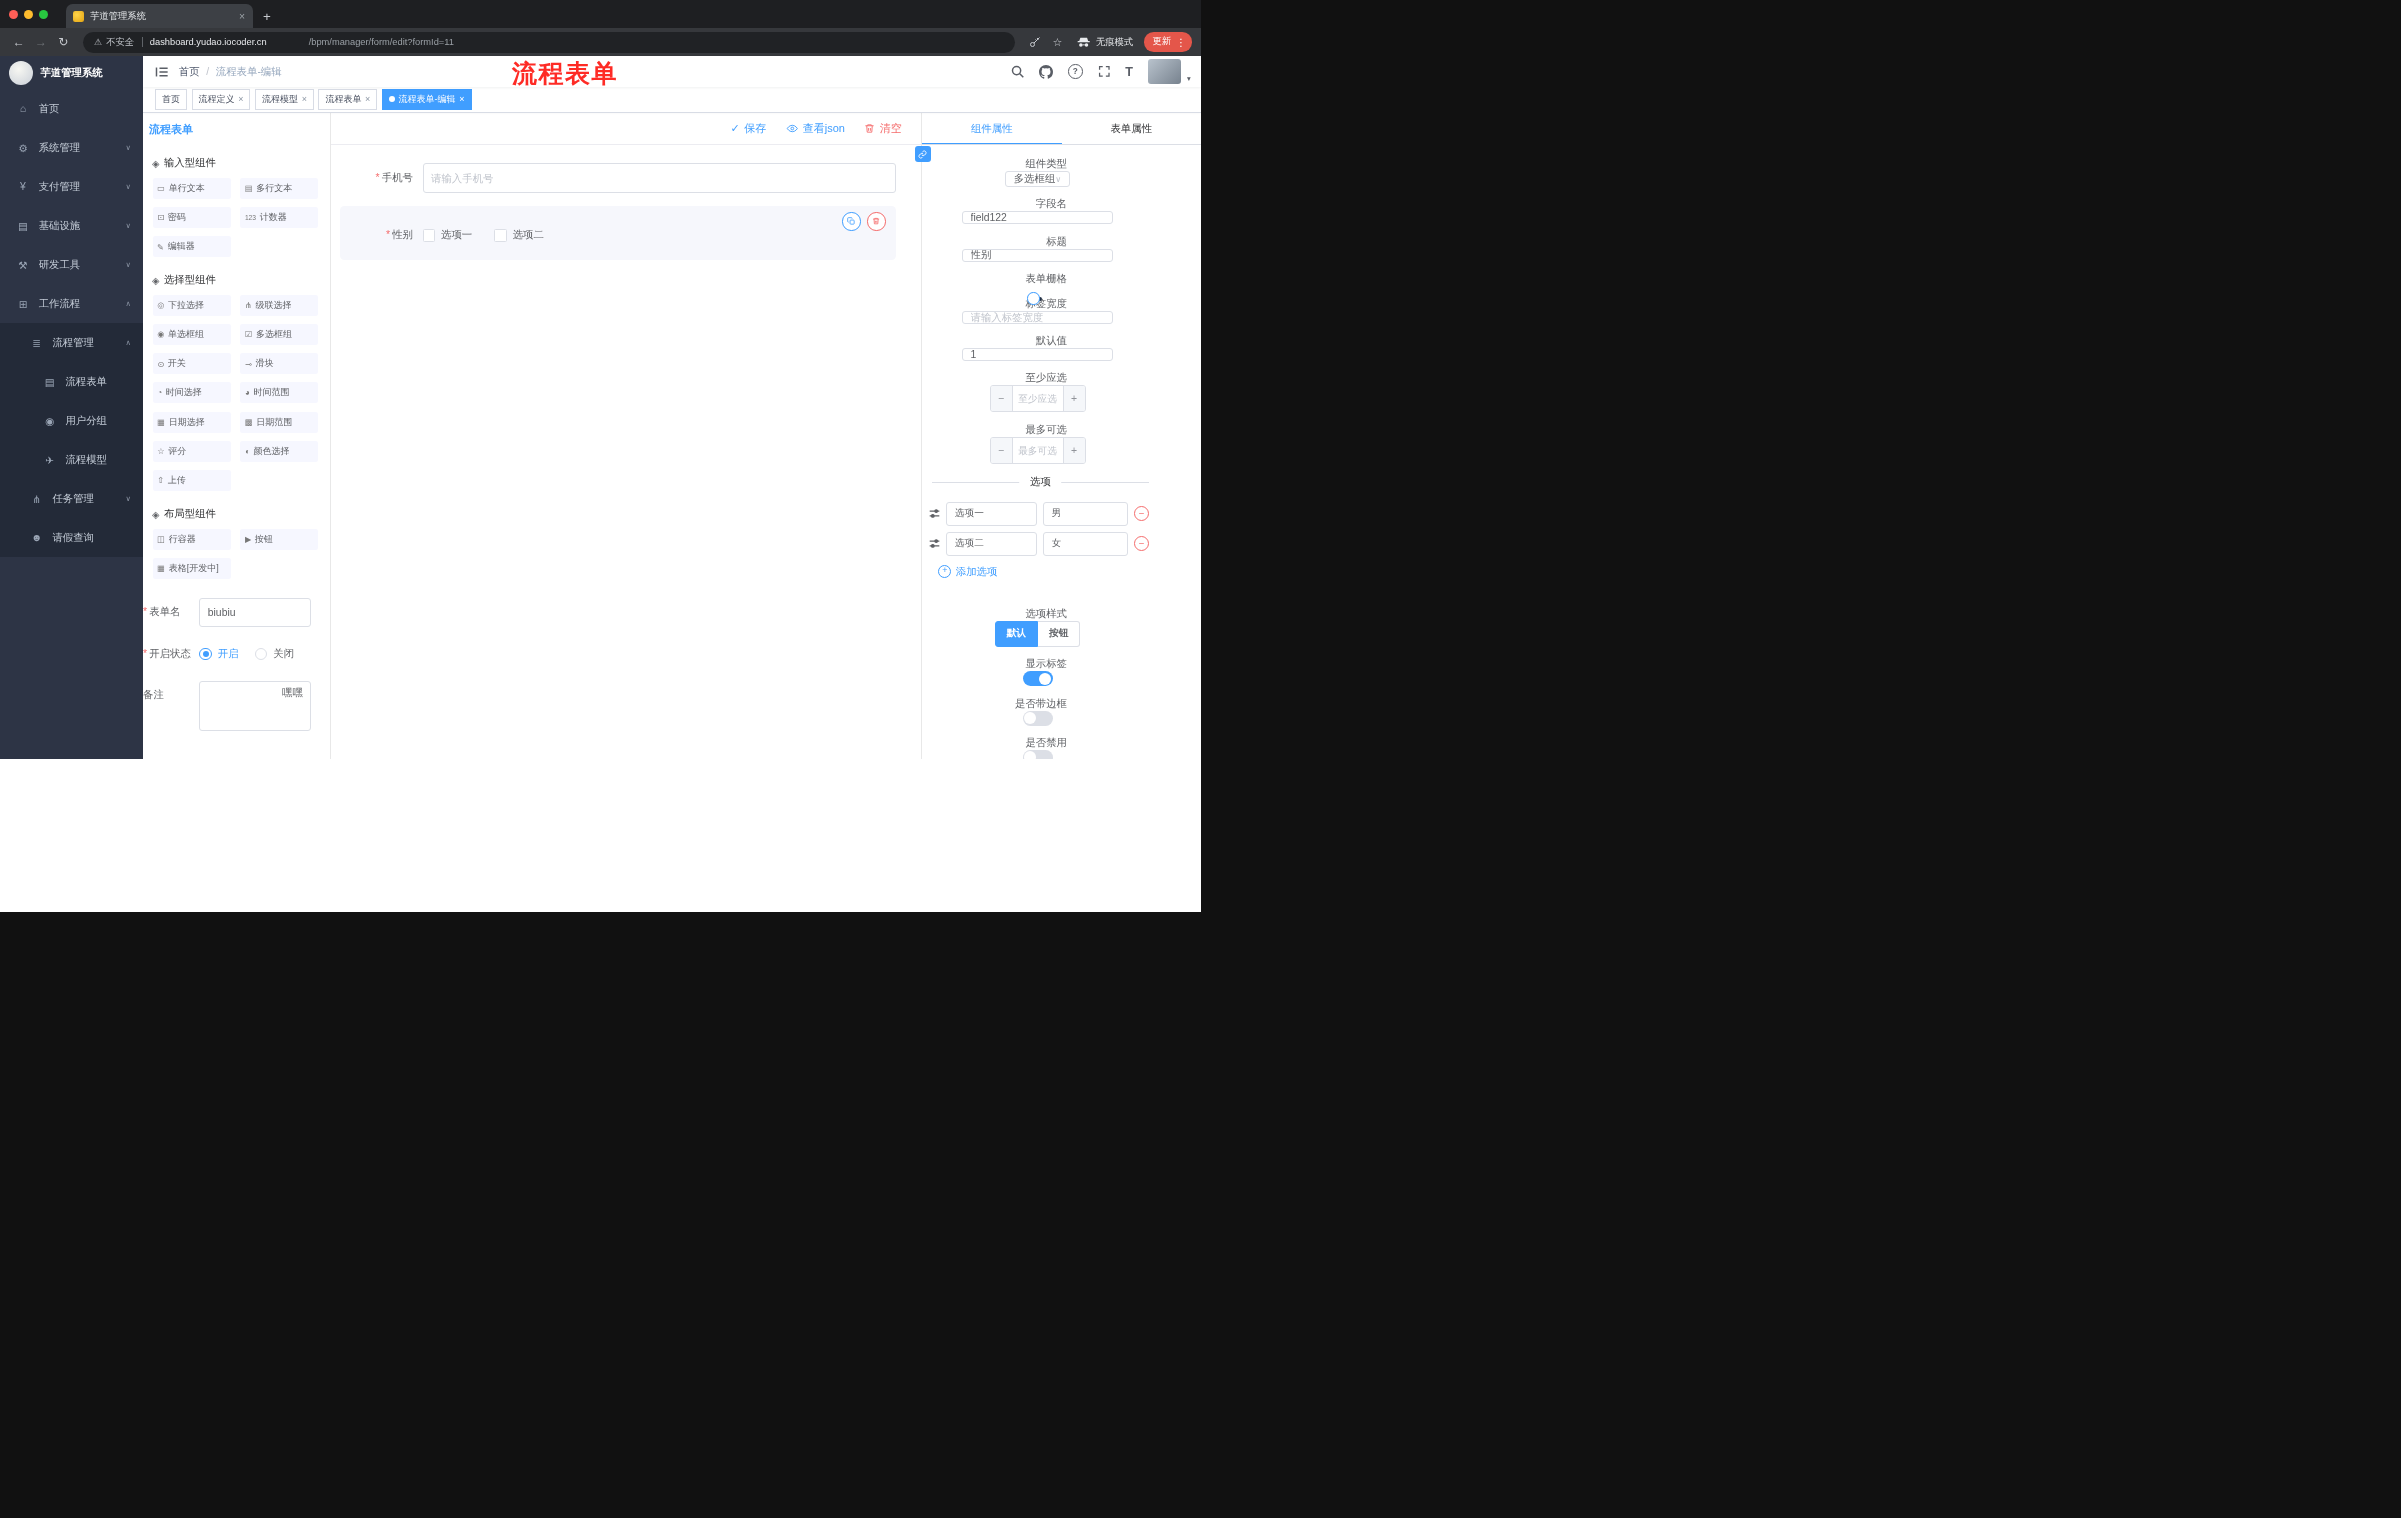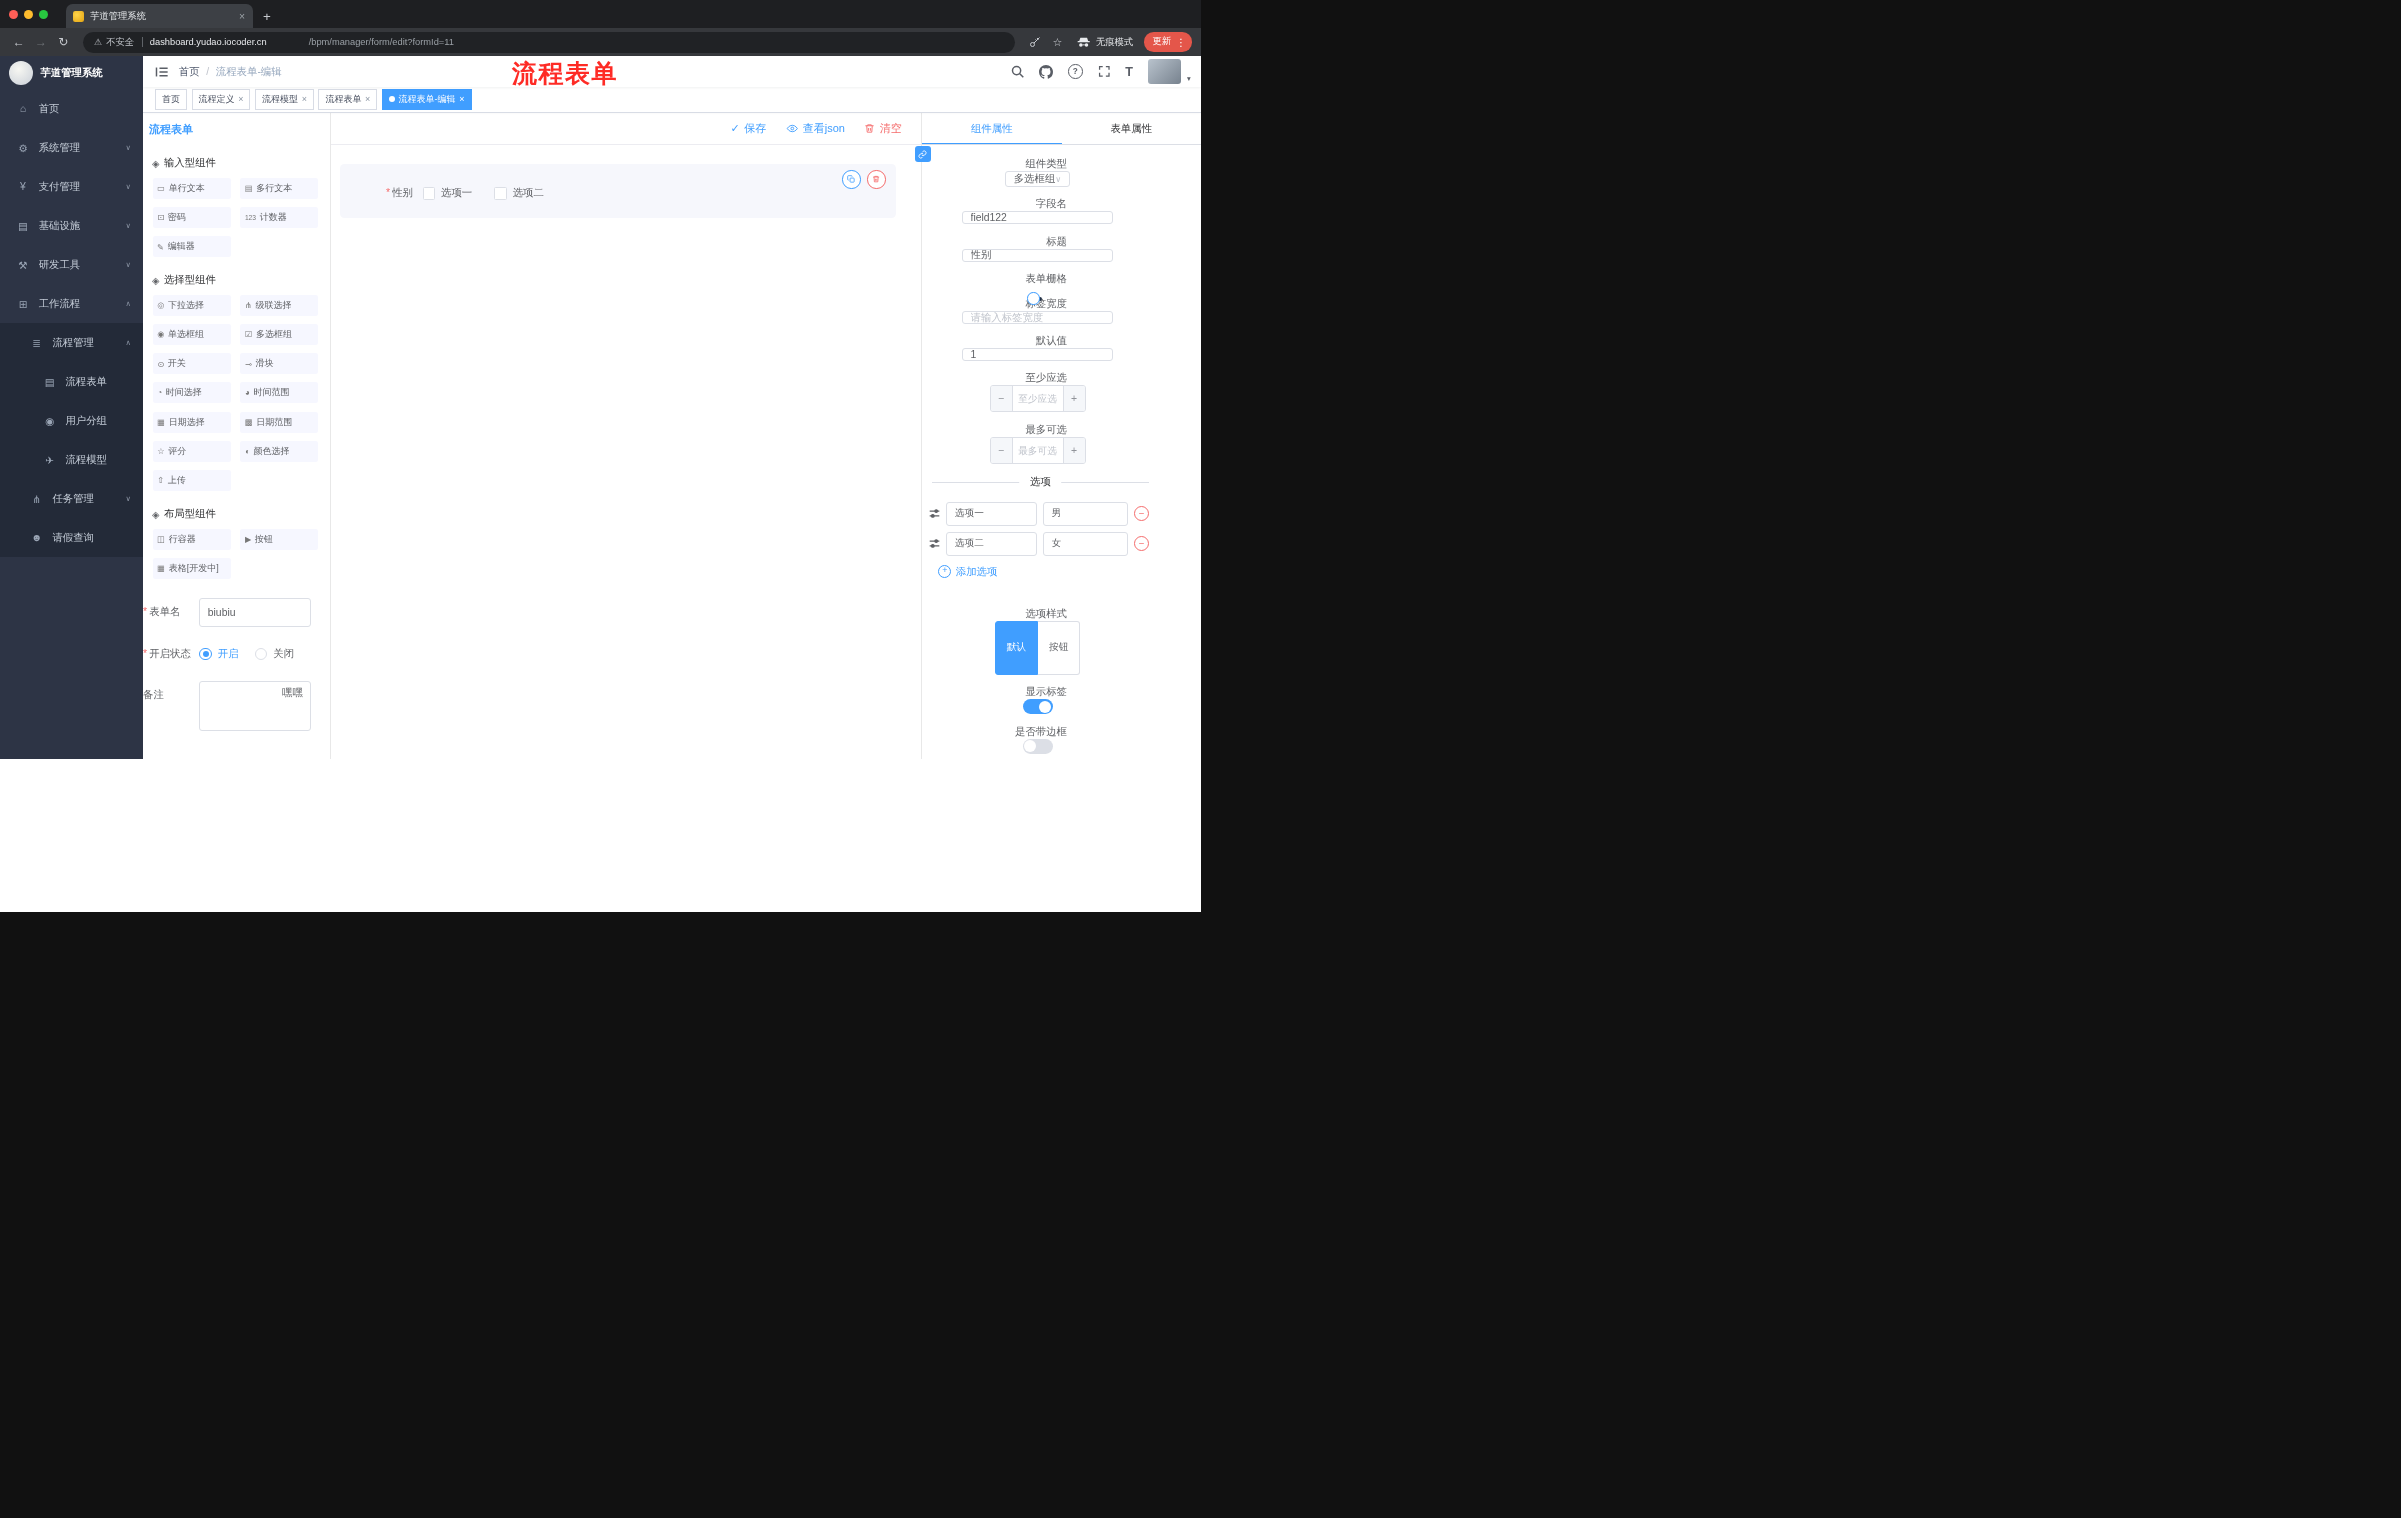--- a/index.html
+++ b/index.html
@@ -148,22 +148,22 @@
   .opt-input{height:22px;font-size:9.7px;min-width:0;}
   .opt-input.l{width:74px;}
   .opt-input.v{width:68px;}
   .rm{width:13.4px;height:13.4px;border:1.1px solid #f56c6c;border-radius:50%;color:#f56c6c;display:flex;flex:none;
       align-items:center;justify-content:center;font-size:9.7px;line-height:1;cursor:pointer;}
   .add-opt{display:flex;align-items:center;gap:4.5px;color:#409eff;font-size:10.4px;margin:9px 0 0 16.3px;cursor:pointer;}
   .add-circle{width:11px;height:11px;border:0.7px solid #409eff;border-radius:50%;font-size:9px;line-height:9.7px;
               text-align:center;flex:none;}
   .style-row{margin-top:28px;}
   .btn-group{display:flex;}
-  .bg-btn{height:24px;padding:14px 11px;border:0.7px solid #dcdfe6;font-size:9.7px;color:#606266;background:#fff;
-          display:flex;align-items:center;cursor:pointer;}
+  .bg-btn{height:24px;padding:0 11px;border:0.7px solid #dcdfe6;font-size:9.7px;color:#606266;background:#fff;
+          display:flex;align-items:center;cursor:pointer;font-weight:bold;}
   .bg-btn.on{background:#409eff;border-color:#409eff;color:#fff;border-radius:3px 0 0 3px;}
   .bg-btn.off{border-left:none;border-radius:0 3px 3px 0;}
   .toggle{width:30px;height:15px;border-radius:7.4px;background:#dcdfe6;position:relative;cursor:pointer;flex:none;}
   .toggle::after{content:"";position:absolute;top:1.5px;left:1.5px;width:12px;height:12px;border-radius:50%;background:#fff;}
   .toggle.on{background:#409eff;}
   .toggle.on::after{left:auto;right:1.5px;}
   svg{display:block;}
 </style>
 </head>
 <body>
@@ -496,20 +496,24 @@
               <span>
                 <svg width="11" height="11" viewBox="0 0 24 24" fill="none" stroke="#f56c6c" stroke-width="2">
                   <path d="M3 6h18M8 6V4h8v2M6 6l1 14h10l1-14M10 11v6M14 11v6"></path>
                   </svg>
               </span>
               <span>清空</span>
             </span>
           </div>
           <div class="canvas-body">
 
+            <div class="drawing-item">
+              <span class="di-label"><span class="req">*</span><span>手机号</span></span>
+              <input class="inp di-input" placeholder="请输入手机号" style="">
+            </div>
 
             <div class="drawing-item selected">
               <div class="item-actions">
                 <span class="act-circle copy">
                   <svg width="8.2" height="8.2" viewBox="0 0 24 24" fill="none" stroke="#409eff" stroke-width="2.4">
                     <rect x="9" y="9" width="12" height="12" rx="2"></rect>
                       <path d="M5 15H4a2 2 0 0 1-2-2V4a2 2 0 0 1 2-2h9a2 2 0 0 1 2 2v1"></path>
                     </svg>
                 </span>
                 <span class="act-circle del">

